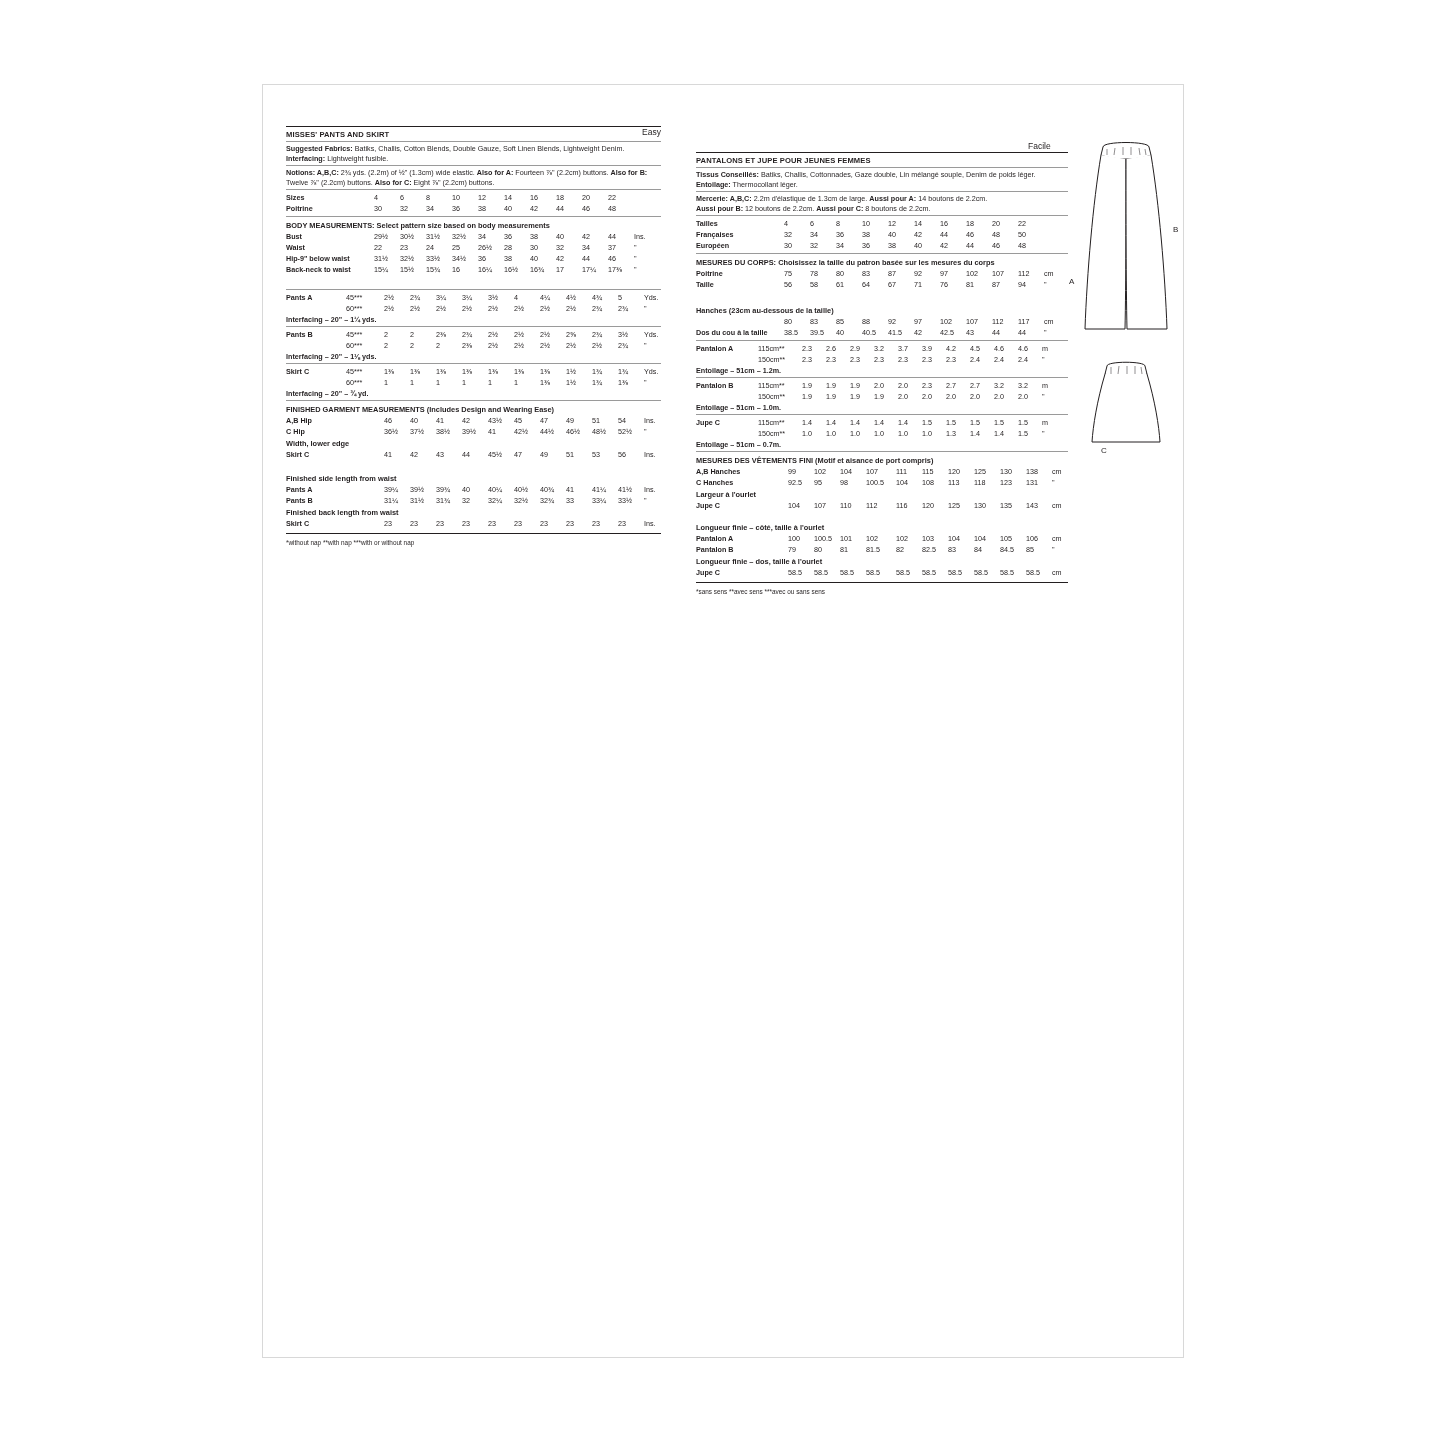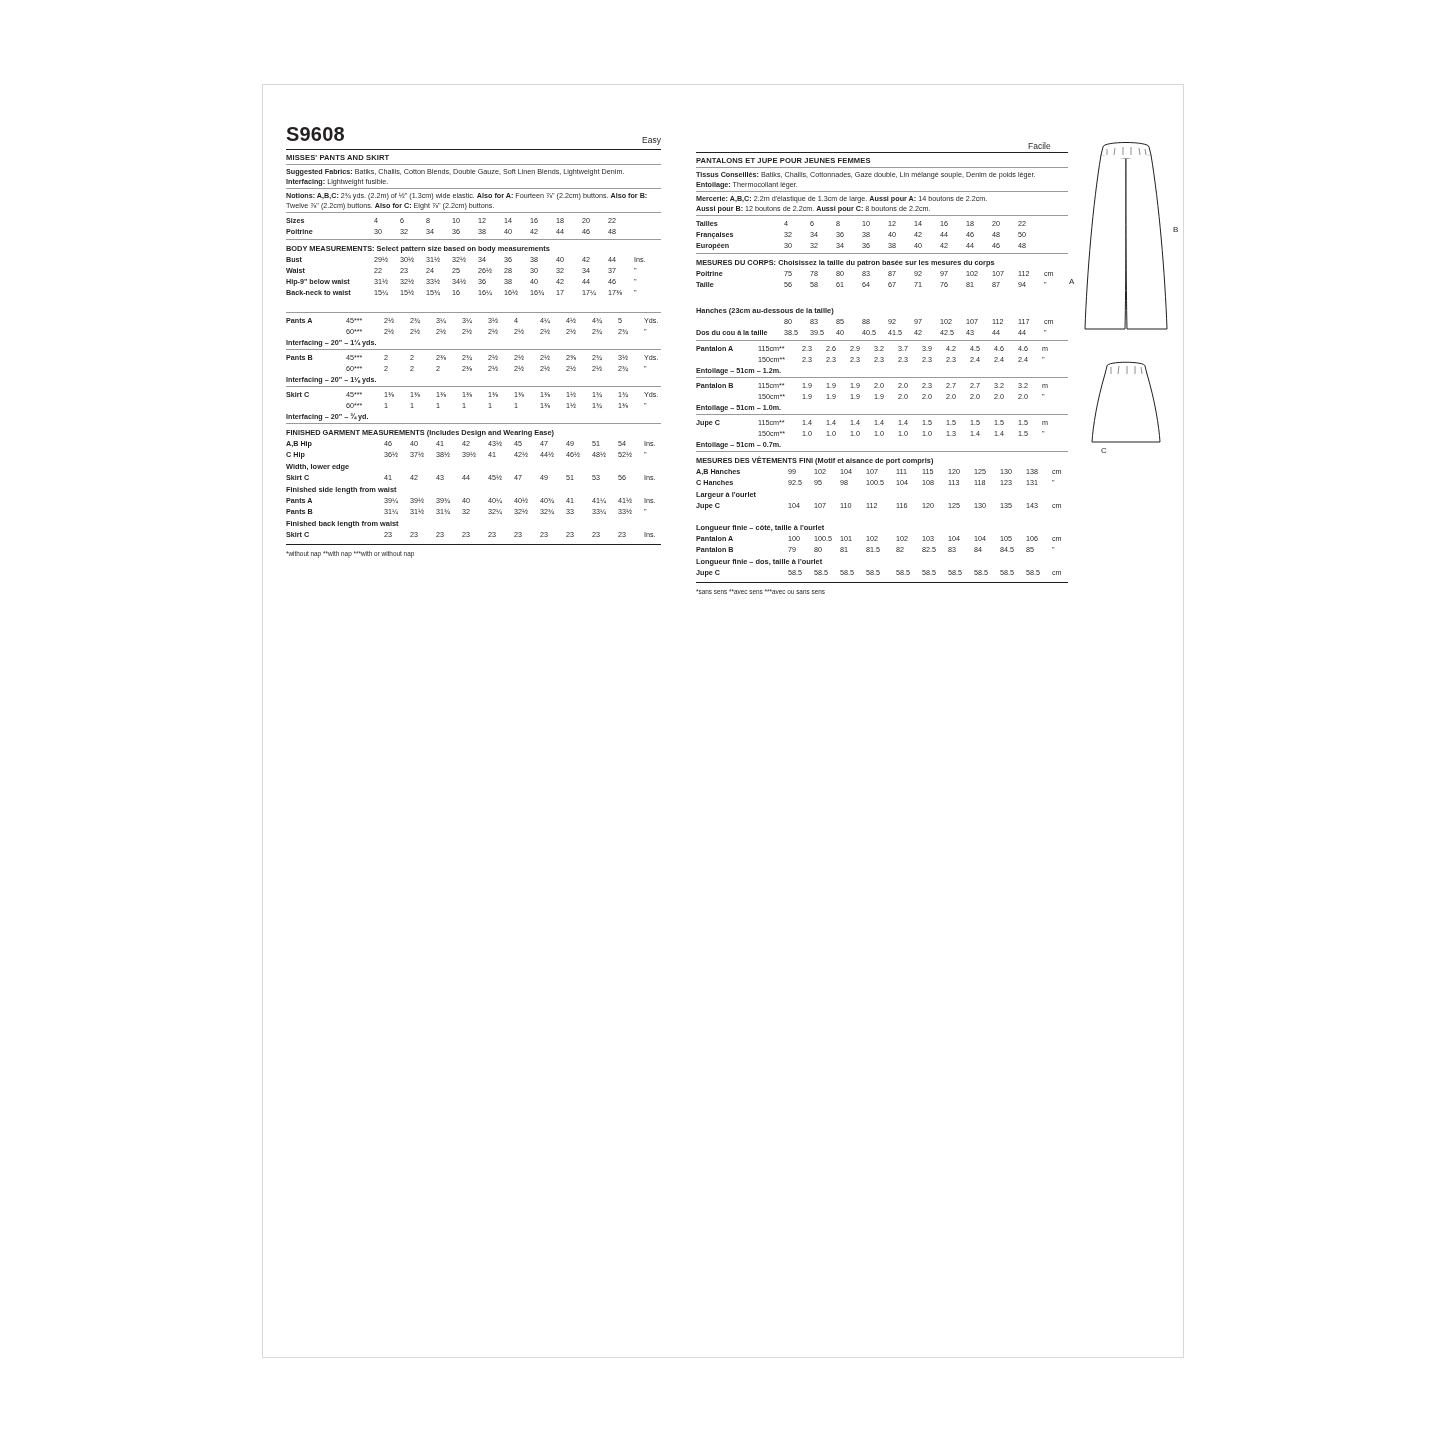--- a/index.html
+++ b/index.html
@@ -4,21 +4,21 @@
 <style>
   html,body{margin:0;padding:0;background:#ffffff;}
   body{width:1445px;height:1445px;font-family:"Liberation Sans",sans-serif;color:#231f20;}
   .page{position:absolute;left:262px;top:84px;width:920px;height:1272px;background:#fff;border:1px solid #d8d8d8;}
   .content{position:absolute;left:23px;top:38px;width:880px;}
   .col{position:absolute;top:0;}
   .colL{left:0;width:375px;}
   .colR{left:410px;width:372px;}
   .figs{position:absolute;left:795px;top:10px;width:100px;}
   .code{font-size:20px;font-weight:bold;letter-spacing:.2px;}
-  .ease{position:absolute;right:0;top:12px;font-size:8.5px;}
+  .ease{position:absolute;right:0;top:4px;font-size:8.5px;}
   .easeR{position:absolute;left:742px;top:18px;font-size:8.5px;}
   .rule{border-top:.8px solid #231f20;margin:3px 0 2px 0;}
   .ruleThin{border-top:.5px solid #9a9a9a;margin:2px 0;}
   .ttl{font-size:7.6px;font-weight:bold;letter-spacing:.1px;margin:3px 0 2px;}
   p{margin:0 0 2px 0;font-size:7.2px;line-height:1.32;}
   b{font-weight:bold;}
   table{border-collapse:collapse;font-size:7.2px;width:100%;}
   td{padding:1px 0;vertical-align:top;white-space:nowrap;}
   .lbl{font-weight:bold;}
   .sec{font-size:7.4px;font-weight:bold;margin:4px 0 1px;}
@@ -27,21 +27,20 @@
   svg{display:block;}
   .figlabel{font-size:8px;}
 </style>
 </head>
 <body>
 
 <div class="page">
   <div class="content">
 
     <div class="col colL">
-      <div class="code">S9608</div>
       <div class="ease">Easy</div>
       <div class="rule"></div>
       <div class="ttl">MISSES' PANTS AND SKIRT</div>
       <div class="ruleThin"></div>
       <p>
         <b>Suggested Fabrics:</b><span> Batiks, Challis, Cotton Blends, Double Gauze, Soft Linen Blends, Lightweight Denim. </span><b>Interfacing:</b><span> Lightweight fusible.</span>
       </p>
       <div class="ruleThin"></div>
       <p>
         <b>Notions: A,B,C:</b><span> 2¾ yds. (2.2m) of ½" (1.3cm) wide elastic. </span><b>Also for A:</b><span> Fourteen ⅞" (2.2cm) buttons. </span><b>Also for B:</b><span> Twelve ⅞" (2.2cm) buttons. </span><b>Also for C:</b><span> Eight ⅞" (2.2cm) buttons.</span>
@@ -303,21 +302,21 @@
           <td style="width:26px">47</td>
           <td style="width:26px">49</td>
           <td style="width:26px">51</td>
           <td style="width:26px">53</td>
           <td style="width:26px">56</td>
           <td>Ins.</td>
         </tr>
       </tbody>
         </table>
 
-      <div class="sec" style="margin-top:2px">Finished side length from waist</div>
+      <div class="sec" style="margin-top:14px">Finished side length from waist</div>
       <table>
         <tbody>
             <tr>
           <td class="lbl" style="width:98px">Pants A</td>
           <td style="width:26px">39¼</td>
           <td style="width:26px">39½</td>
           <td style="width:26px">39¾</td>
           <td style="width:26px">40</td>
           <td style="width:26px">40¼</td>
           <td style="width:26px">40½</td>

